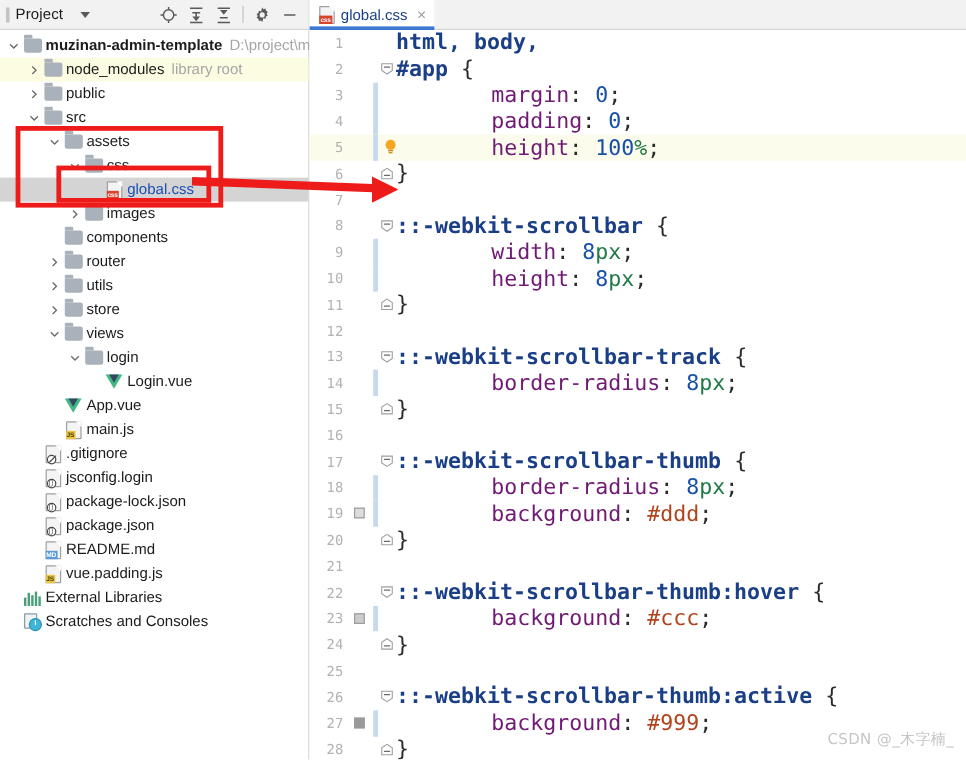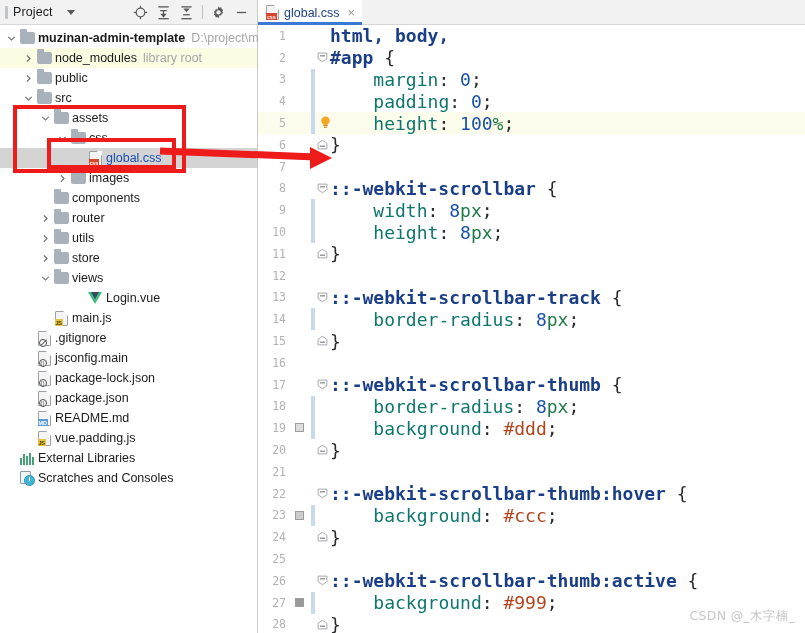--- a/index.html
+++ b/index.html
@@ -347,21 +347,21 @@
     width: 11px; height: 15px;
   }
   .code-text {
     font-family: "DejaVu Sans Mono", monospace;
     font-size: 18px;
     white-space: pre;
     color: #2b2b2b;
     letter-spacing: 0px;
   }
   .t-sel   { color: #1b3f86; font-weight: bold; }
-  .t-prop  { color: #0f766e; }
+  .t-prop  { color: #701a75; margin-left: 36px; }
   .t-punct { color: #2b2b2b; }
   .t-num   { color: #1750a8; }
   .t-unit  { color: #1f7a45; }
   .t-hex   { color: #b1431d; }
   .t-brace { color: #2b2b2b; }
 
   
   .anno-box {
     position: absolute;
     border: 4px solid #ee1b1b;
@@ -583,26 +583,46 @@
             <svg width="9" height="9" viewBox="0 0 10 10">
               <polyline points="1.5,3.2 5,6.7 8.5,3.2" fill="none" stroke="#6b6b6b" stroke-width="1.25"></polyline>
             </svg>
           </span>
           <span class="tree-icon">
             <span class="folder"></span>
           </span>
           <span class="label">views</span>
         </div>
         <div class="tree-row">
+          <span style="flex:0 0 55px"></span>
+          <span class="arrow">
+            <svg width="9" height="9" viewBox="0 0 10 10">
+              <polyline points="1.5,3.2 5,6.7 8.5,3.2" fill="none" stroke="#6b6b6b" stroke-width="1.25"></polyline>
+            </svg>
+          </span>
+          <span class="tree-icon">
+            <span class="folder"></span>
+          </span>
+          <span class="label">login</span>
+        </div>
+        <div class="tree-row">
           <span style="flex:0 0 72px"></span>
           <span class="arrow"></span>
           <span class="tree-icon">
             <span class="vue-icon"></span>
           </span>
           <span class="label">Login.vue</span>
+        </div>
+        <div class="tree-row">
+          <span style="flex:0 0 38px"></span>
+          <span class="arrow"></span>
+          <span class="tree-icon">
+            <span class="vue-icon"></span>
+          </span>
+          <span class="label">App.vue</span>
         </div>
         <div class="tree-row">
           <span style="flex:0 0 38px"></span>
           <span class="arrow"></span>
           <span class="tree-icon">
             <span class="filesheet">
               <span class="badge js">JS</span>
             </span>
           </span>
           <span class="label">main.js</span>
@@ -618,21 +638,21 @@
           <span class="label">.gitignore</span>
         </div>
         <div class="tree-row">
           <span style="flex:0 0 21px"></span>
           <span class="arrow"></span>
           <span class="tree-icon">
             <span class="filesheet">
               <span class="json-dot">{}</span>
             </span>
           </span>
-          <span class="label">jsconfig.main</span>
+          <span class="label">jsconfig.login</span>
         </div>
         <div class="tree-row">
           <span style="flex:0 0 21px"></span>
           <span class="arrow"></span>
           <span class="tree-icon">
             <span class="filesheet">
               <span class="json-dot">{}</span>
             </span>
           </span>
           <span class="label">package-lock.json</span>

